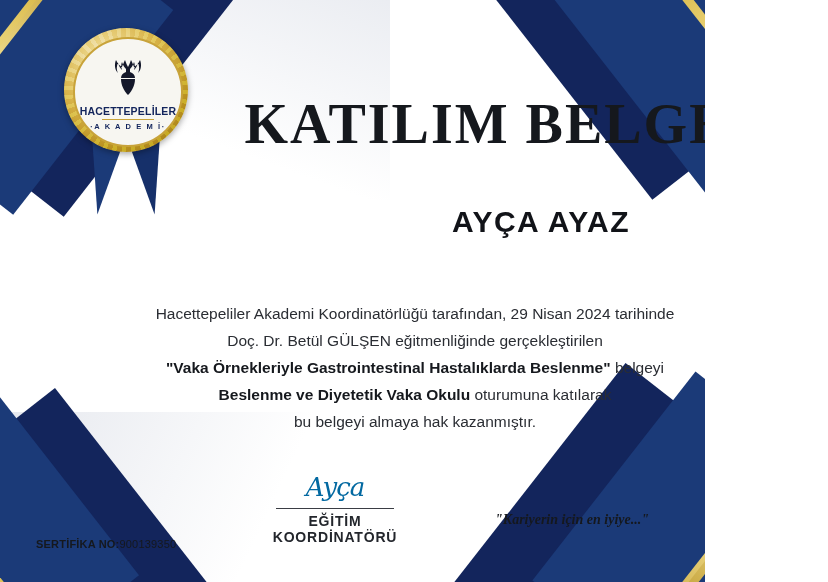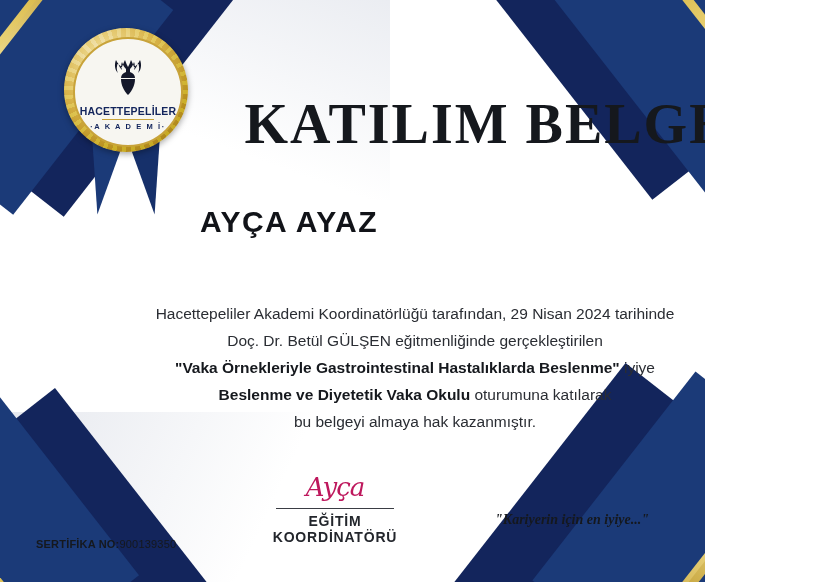--- a/index.html
+++ b/index.html
@@ -236,21 +236,21 @@
     font-weight: bold;
     font-size: 56px;
     letter-spacing: 2px;
     color: #15181d;
   }
   #recipient {
     position: absolute;
     left: 200px;
     top: 205px;
     width: 430px;
-    text-align: left;
+    text-align: right;
     font-size: 30px;
     font-weight: bold;
     letter-spacing: 1.5px;
     color: #111318;
   }
   #body {
     position: absolute;
     left: 80px;
     top: 300px;
     width: 670px;
@@ -266,21 +266,21 @@
     position: absolute;
     text-align: center;
     width: 170px;
   }
   #sig-left { left: 250px; top: 470px; }
   #sig-right { left: 425px; top: 470px; }
   .sig-script {
     font-family: "DejaVu Serif", serif;
     font-style: italic;
     font-size: 26px;
-    color: #be185d;
+    color: #0369a1;
     height: 36px;
     line-height: 34px;
     letter-spacing: -1px;
   }
   .sig-line {
     width: 118px;
     height: 1px;
     background: #3a3d44;
     margin: 2px auto 4px;
   }
@@ -363,21 +363,21 @@
   </div>
 
   <div id="title">KATILIM BELGESİ</div>
 
   <div id="recipient">AYÇA AYAZ</div>
 
   <div id="body">
     <div>Hacettepeliler Akademi Koordinatörlüğü tarafından, 29 Nisan 2024 tarihinde</div>
     <div>Doç. Dr. Betül GÜLŞEN eğitmenliğinde gerçekleştirilen</div>
     <div>
-      <span class="strong">"Vaka Örnekleriyle Gastrointestinal Hastalıklarda Beslenme"</span><span> iyiye</span>
+      <span class="strong">"Vaka Örnekleriyle Gastrointestinal Hastalıklarda Beslenme"</span><span> belgeyi</span>
     </div>
     <div>
       <span class="strong">Beslenme ve Diyetetik Vaka Okulu</span><span> oturumuna katılarak</span>
     </div>
     <div>bu belgeyi almaya hak kazanmıştır.</div>
   </div>
 
   <div class="sig" id="sig-left">
     <div class="sig-script">Ayça</div>
     <div class="sig-line"></div>

